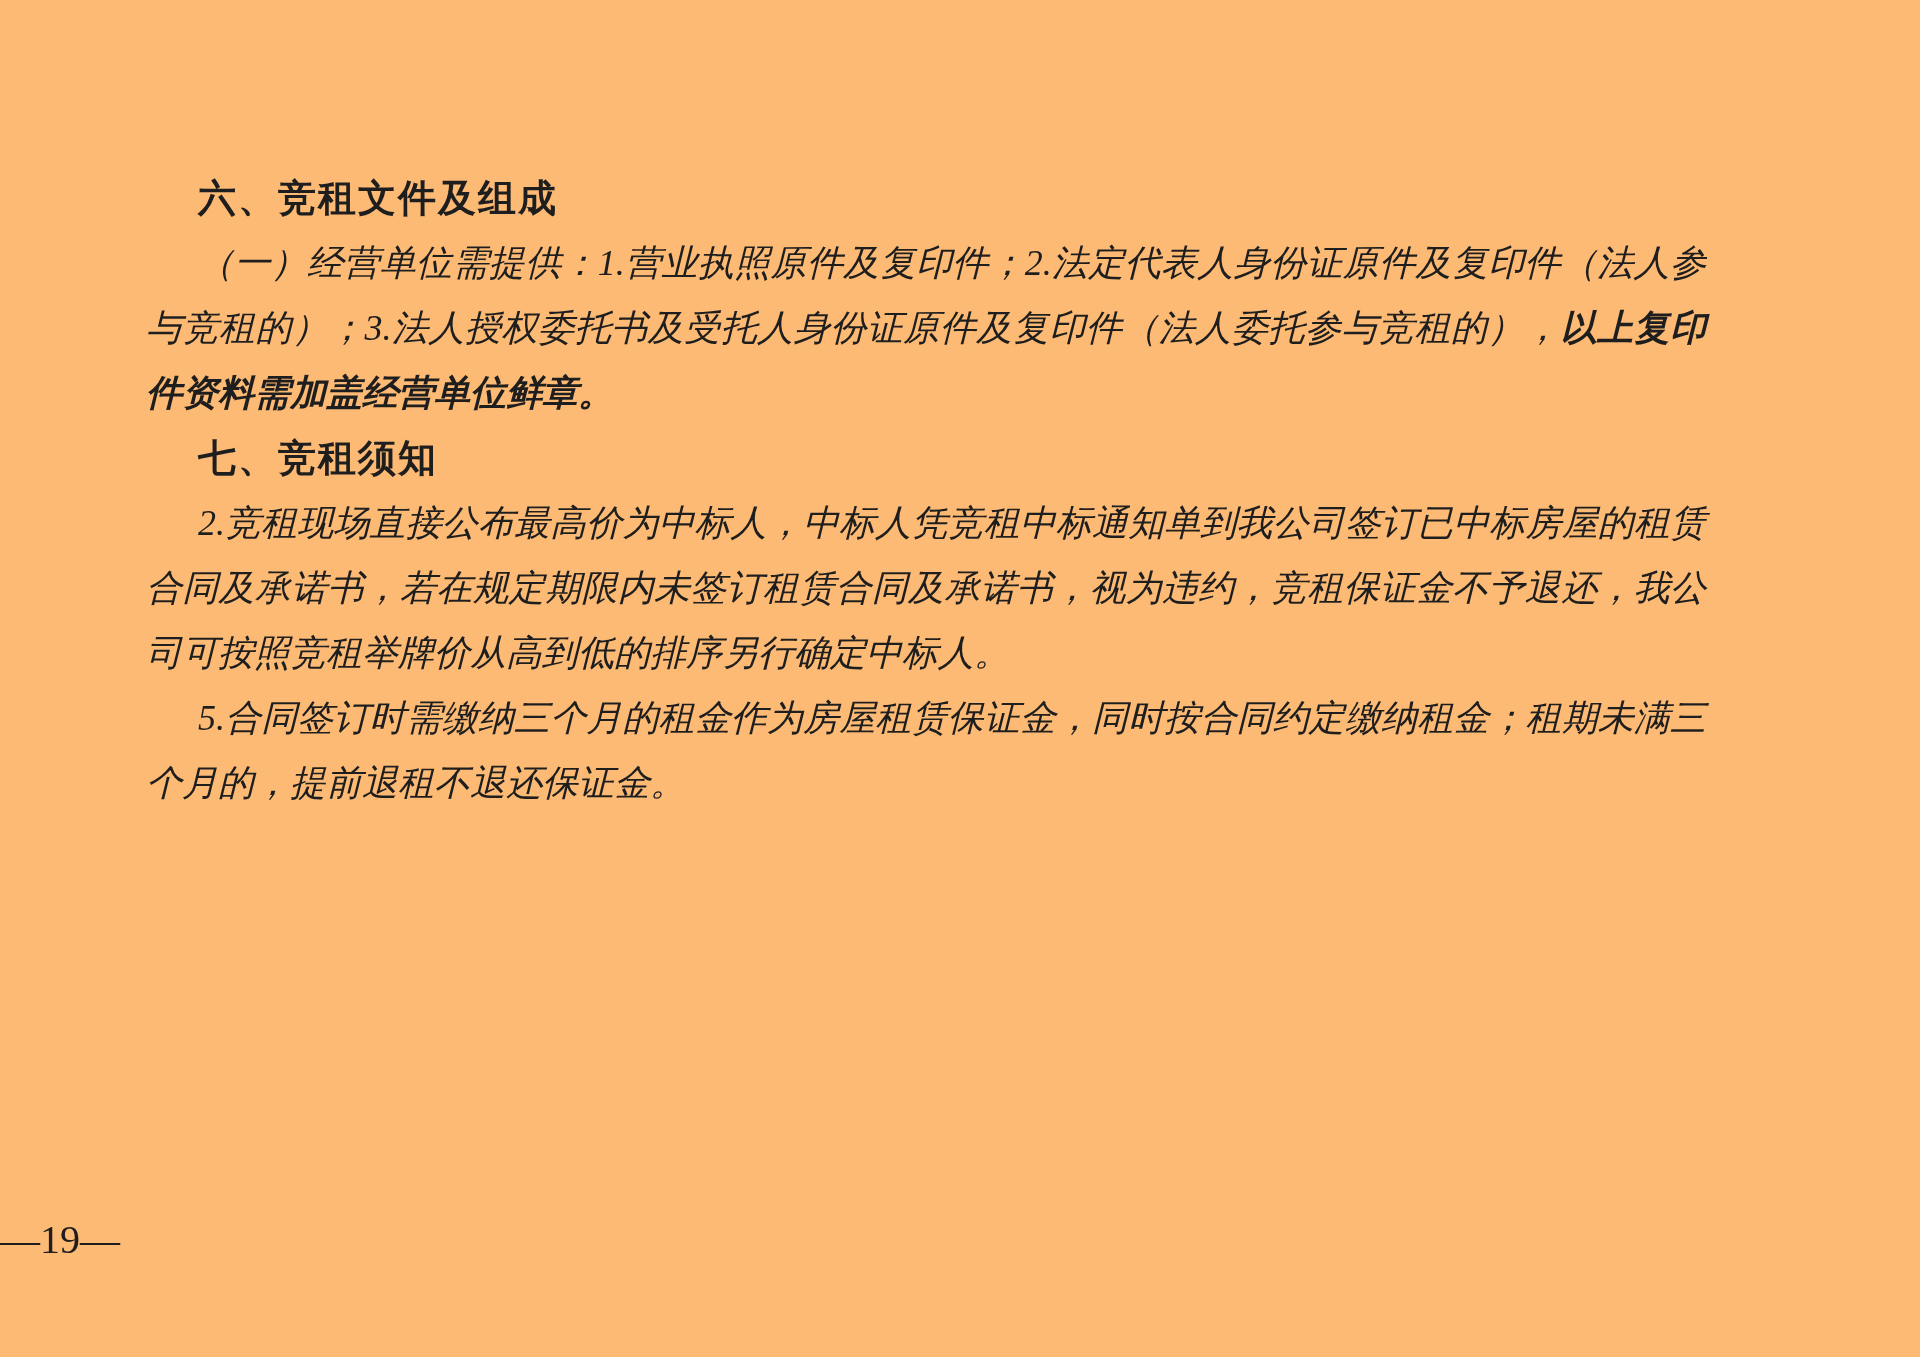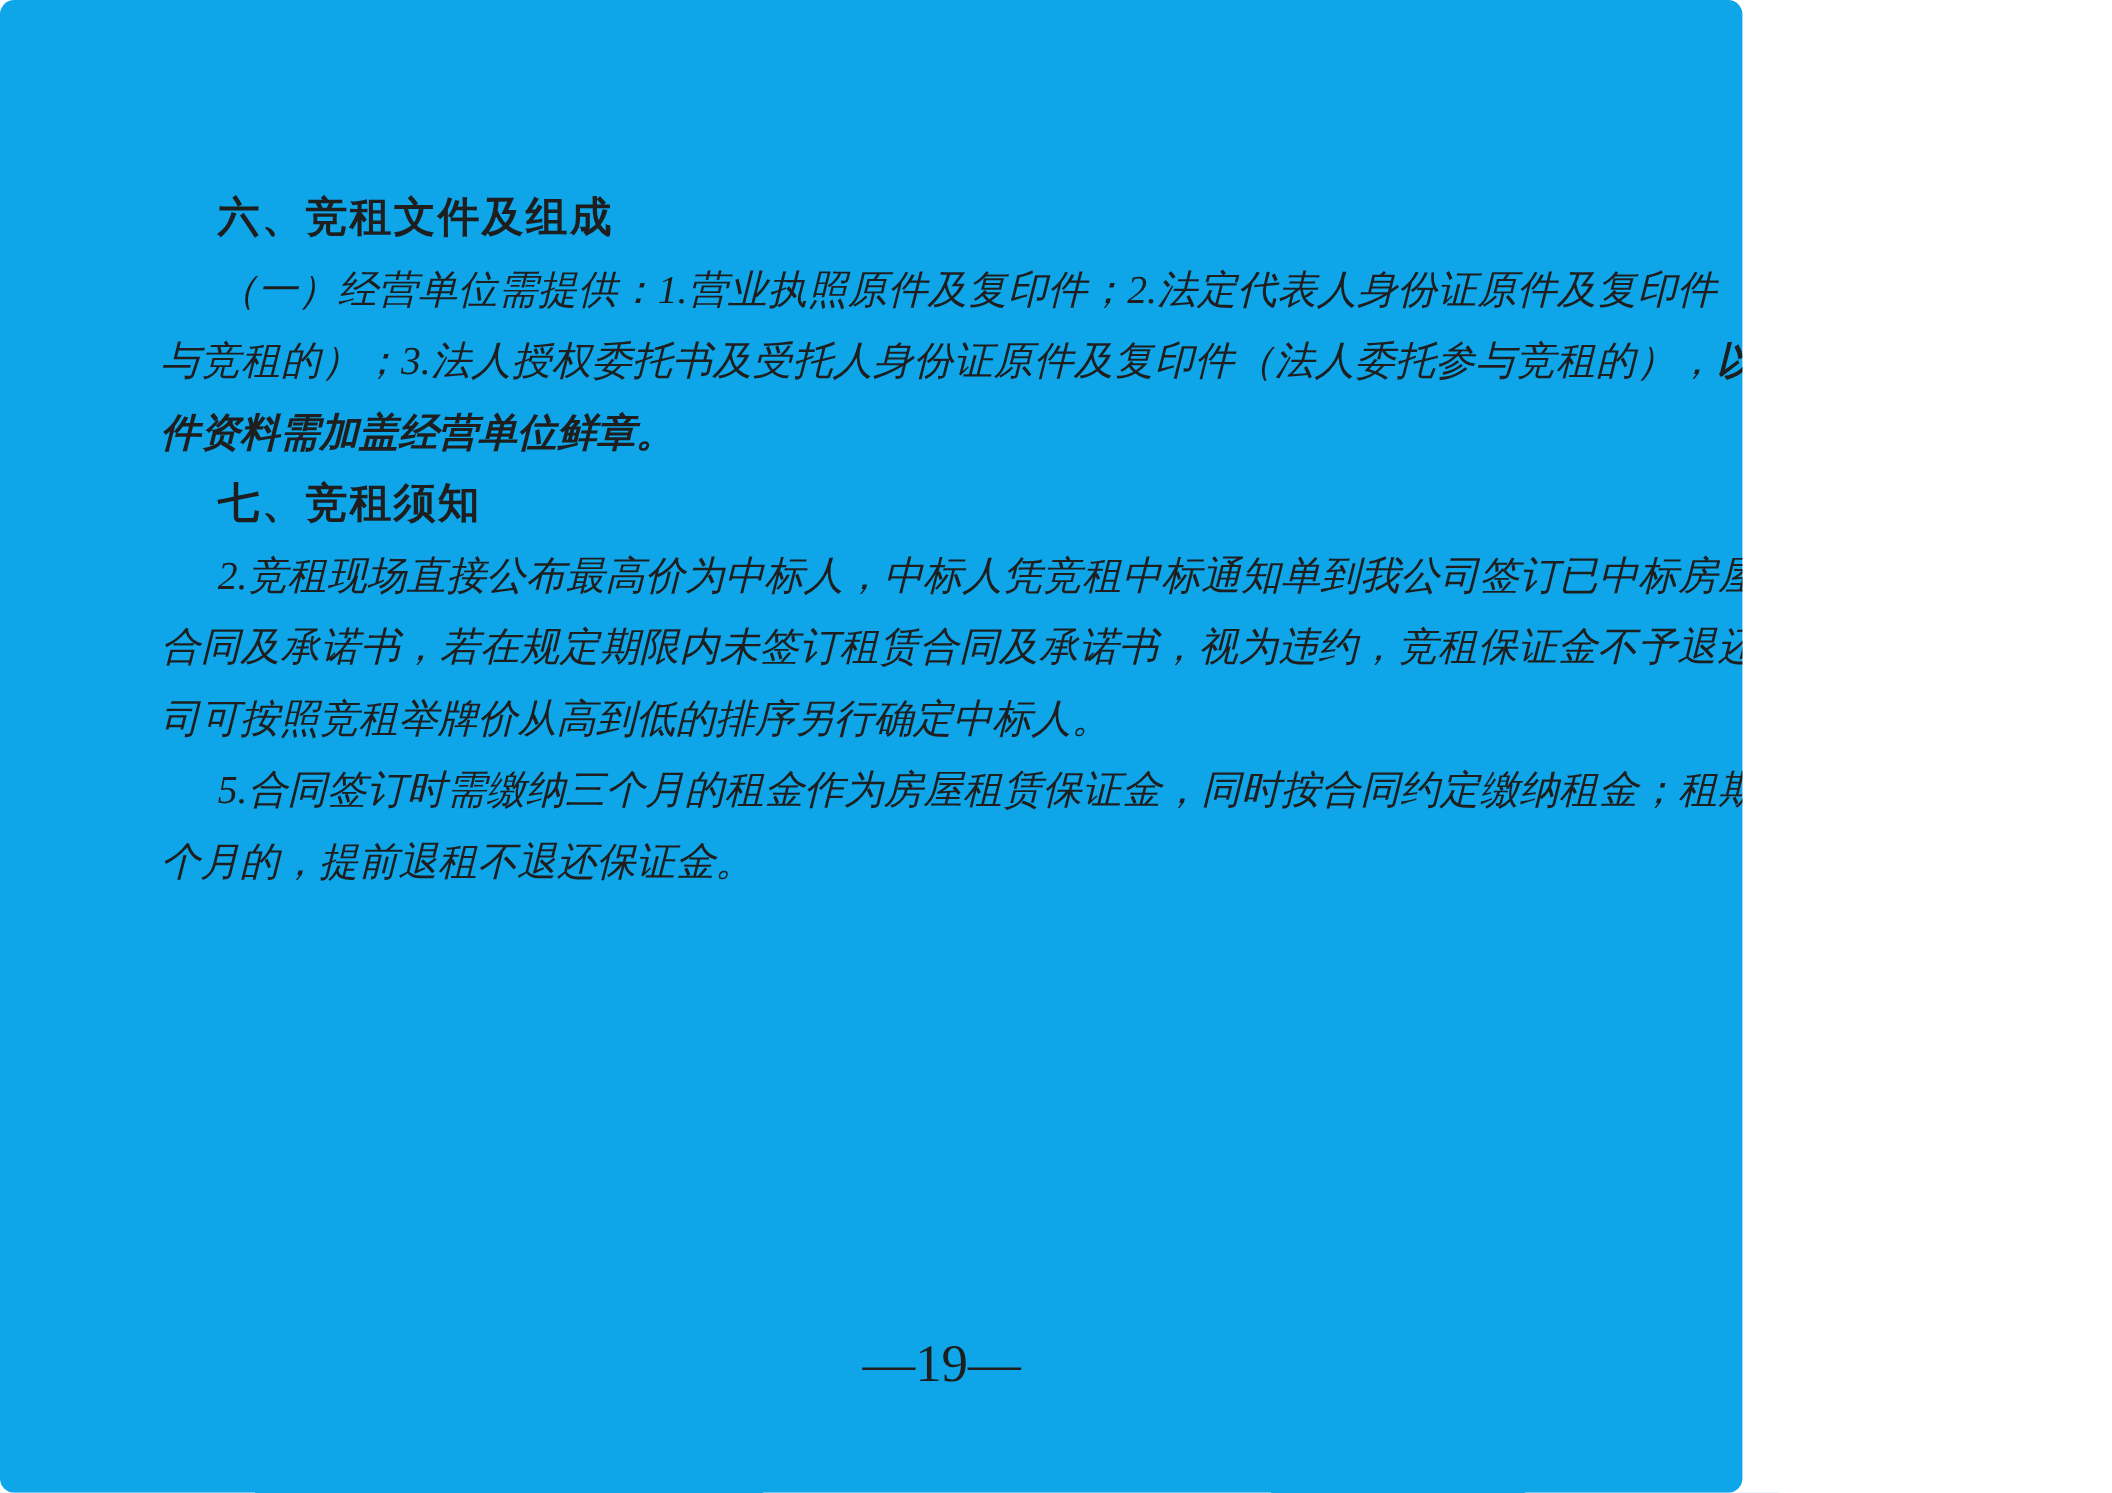--- a/index.html
+++ b/index.html
@@ -2,26 +2,25 @@
 <html><head>
 <meta charset="utf-8">
 <style>
   html, body {
     margin: 0;
     padding: 0;
     background: #ffffff;
   }
   .page {
     position: relative;
-    width: 1584px;
+    width: 1920px;
     height: 1357px;
-    background: #0ea5e9;
+    background: #fdba74;
     color: #1e1e1e;
     overflow: hidden;
-    border-radius: 13px;
   }
   .content {
     position: absolute;
     left: 146px;
     top: 166px;
     width: 1560px;
     font-family: "Liberation Serif", serif;
     font-size: 36px;
     line-height: 65px;
     text-align: justify;
@@ -42,23 +41,22 @@
     text-align: left;
   }
   .b {
     font-weight: 700;
   }
   .pageno {
     position: absolute;
     top: 1220px;
     left: 0;
     width: 1712px;
-    text-align: center;
     font-family: "Liberation Serif", serif;
-    font-size: 48px;
+    font-size: 40px;
     line-height: 40px;
     color: #1e1e1e;
   }
 </style>
 </head>
 <body>
 
 <div class="page">
   <div class="content">
 

